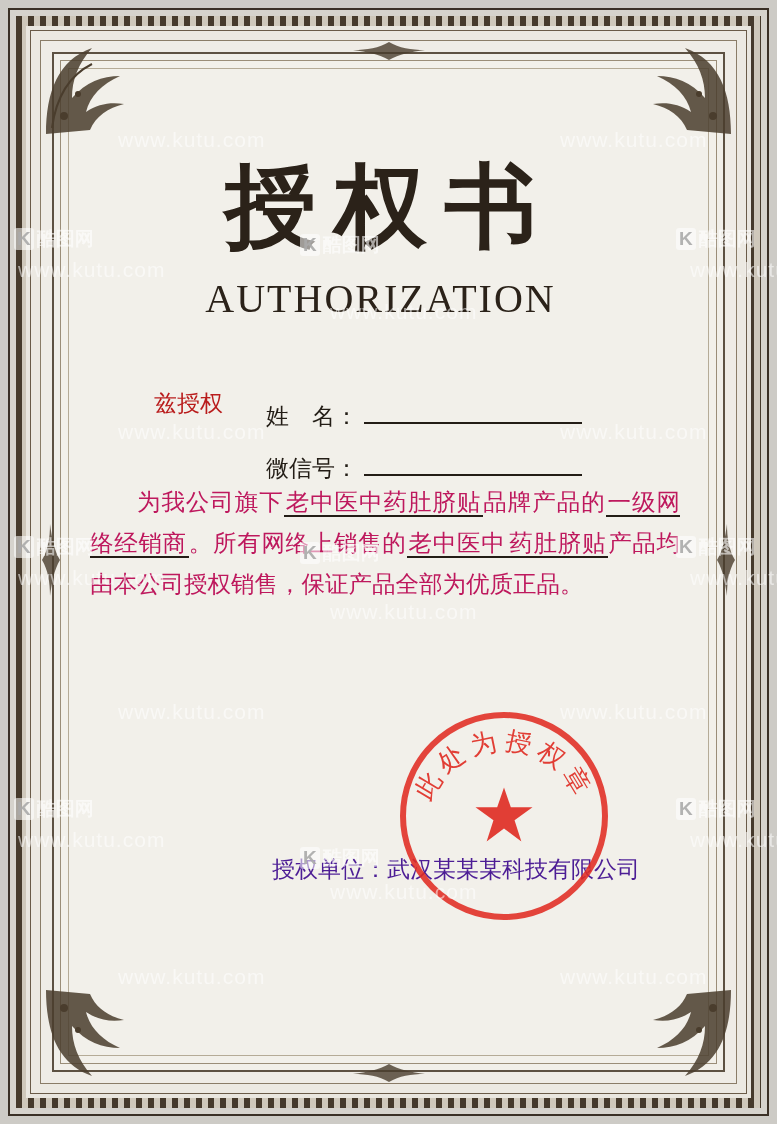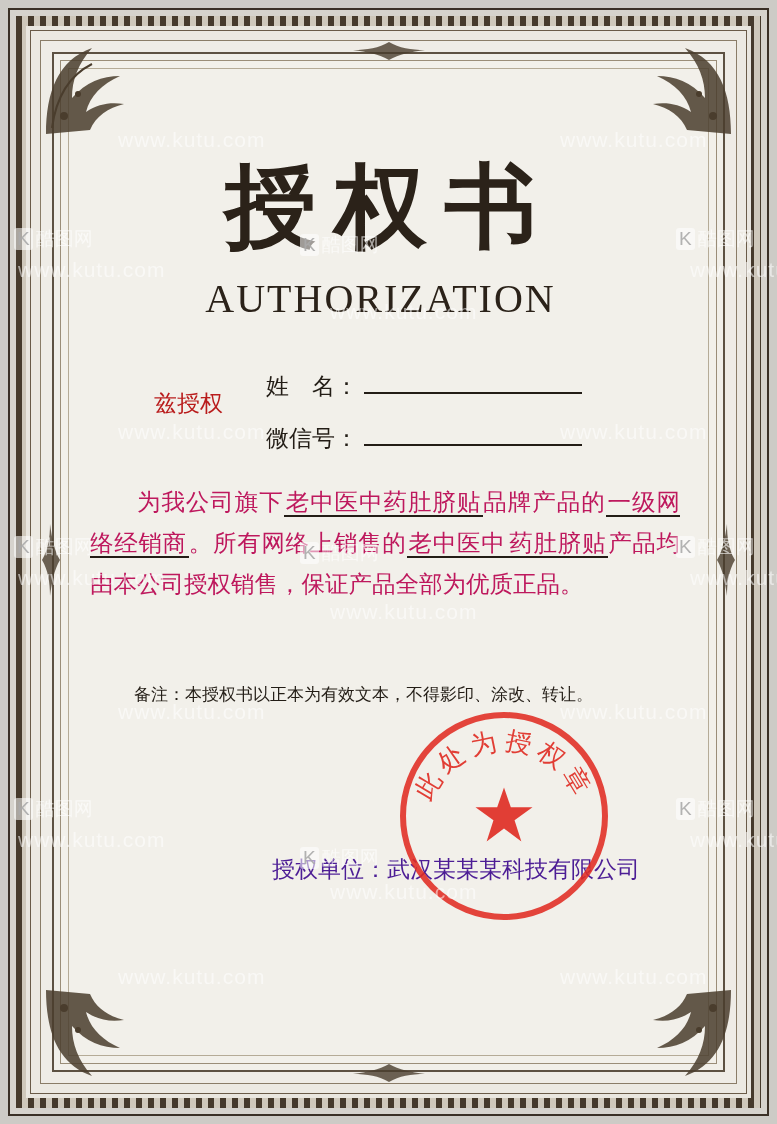--- a/index.html
+++ b/index.html
@@ -173,20 +173,21 @@
     top: 18px;
     font-size: 23px;
     color: #b91c1c;
   }
   .field-row {
     position: absolute;
     left: 112px;
     font-size: 23px;
     display: flex;
     align-items: baseline;
+    margin-top: 30px;
   }
   .field-row.row1 { top: 0px; }
   .field-row.row2 { top: 52px; }
   .field-label {
     white-space: pre;
     color: #231d16;
   }
   .field-blank {
     display: inline-block;
     width: 218px;
@@ -293,21 +294,21 @@
     font-size: 21px;
     letter-spacing: 1px;
     pointer-events: none;
     white-space: nowrap;
   }
   .wm-logo {
     position: absolute;
     pointer-events: none;
     color: rgba(255,255,255,0.6);
     font-size: 19px;
-    font-weight: normal;
+    font-weight: bold;
     white-space: nowrap;
   }
   .wm-logo .k {
     display: inline-block;
     background: rgba(255,255,255,0.55);
     color: rgba(170,170,170,0.9);
     border-radius: 3px;
     padding: 0 3px;
     margin-right: 3px;
   }
@@ -393,21 +394,20 @@
         <span class="field-label">微信号：</span>
         <span class="field-blank"></span>
       </div>
     </div>
 
     <div id="body-para">
       <span class="indent"></span><span>为我公司旗下</span><span class="u">老中医中药肚脐贴</span><span>品牌产品的</span><span class="u">一级网络经销商</span><span>。所有网络上销售的</span><span class="u">老中医中</span><span class="u">药肚脐贴</span><span>产品均由本公司授权销售，保证产品全部为优质正品。</span>
     </div>
 
     <div id="meta-block">
-      <div id="note-line">备注：本授权书以正本为有效文本，不得影印、涂改、转让。</div>
     </div>
 
     <div id="sign-block">
       <div class="sign-line">授权单位：武汉某某某科技有限公司</div>
     </div>
 
   </div>
 
   <div id="stamp">
     <div class="ring"></div>

